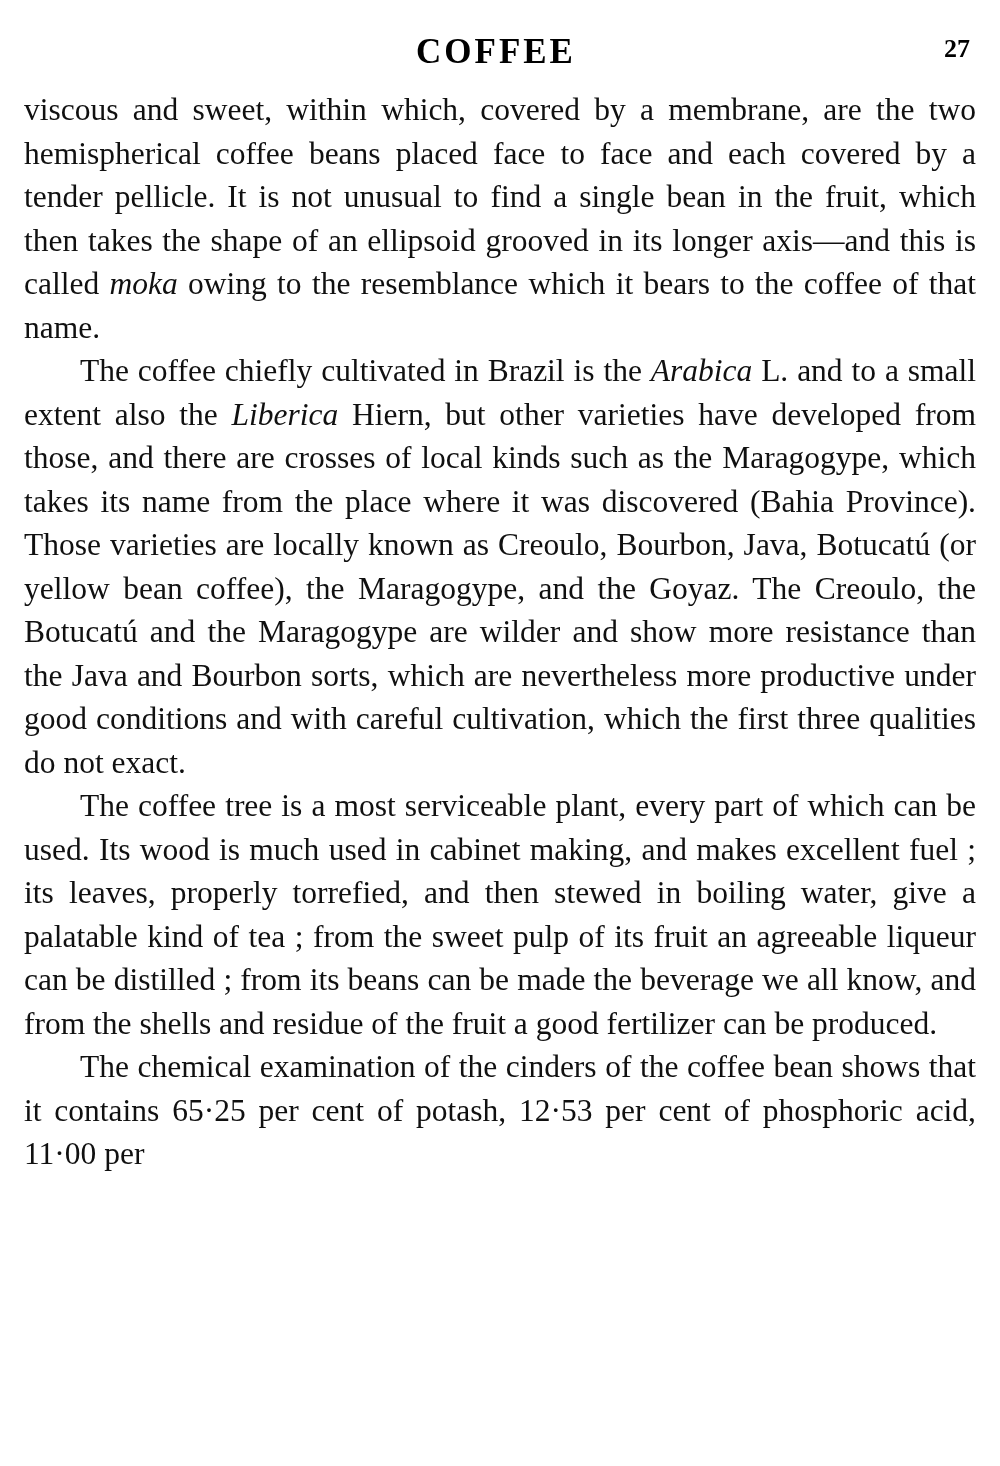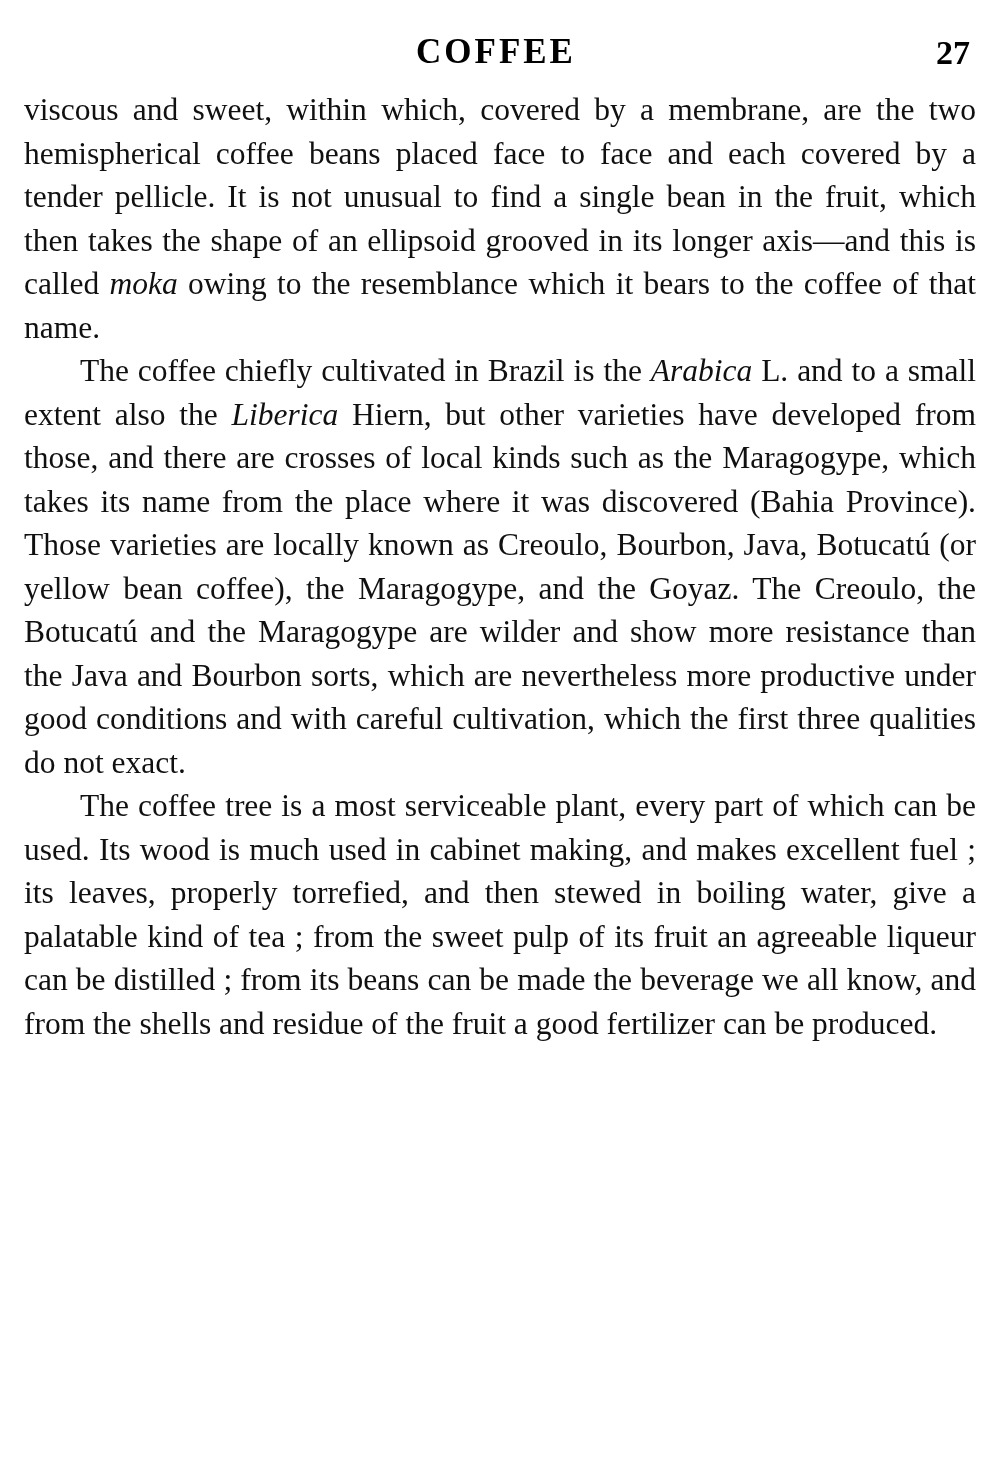--- a/index.html
+++ b/index.html
@@ -34,21 +34,21 @@
     text-align: center;
     font-size: 35px;
     letter-spacing: 3px;
     font-weight: 700;
     color: #000;
   }
   .folio {
     position: absolute;
     right: 6px;
     top: 8px;
-    font-size: 34px;
+    font-size: 26px;
     font-weight: 700;
     color: #000;
   }
   .body-text {
     font-size: 31.5px;
     line-height: 43.5px;
     text-align: justify;
     text-justify: inter-word;
     color: #101010;
     -webkit-hyphens: none;
@@ -71,15 +71,16 @@
 
   <div class="header">
     <div class="running-head">COFFEE</div>
     <div class="folio">27</div>
   </div>
 
   <div class="body-text" id="body-text">
       <p class="no-indent"><span>viscous and sweet, within which, covered by a membrane, are the two hemispherical coffee beans placed face to face and each covered by a tender pellicle.  It is not unusual to find a single bean in the fruit, which then takes the shape of an ellipsoid grooved in its longer axis—and this is called </span><em>moka</em><span> owing to the resemblance which it bears to the coffee of that name.</span></p>
       <p><span>The coffee chiefly cultivated in Brazil is the </span><em>Arabica</em><span> L. and to a small extent also the </span><em>Liberica</em><span> Hiern, but other varieties have developed from those, and there are crosses of local kinds such as the Maragogype, which takes its name from the place where it was discovered (Bahia Province).  Those varieties are locally known as Creoulo, Bourbon, Java, Botucatú (or yellow bean coffee), the Maragogype, and the Goyaz.  The Creoulo, the Botucatú and the Maragogype are wilder and show more resistance than the Java and Bourbon sorts, which are nevertheless more productive under good conditions and with careful cultivation, which the first three qualities do not exact.</span></p>
       <p><span>The coffee tree is a most serviceable plant, every part of which can be used.  Its wood is much used in cabinet making, and makes excellent fuel ;  its leaves, properly torrefied, and then stewed in boiling water, give a palatable kind of tea ;  from the sweet pulp of its fruit an agreeable liqueur can be distilled ;  from its beans can be made the beverage we all know, and from the shells and residue of the fruit a good fertilizer can be produced.</span></p>
+      <p><span>The chemical examination of the cinders of the coffee bean shows that it contains 65·25 per cent of potash, 12·53 per cent of phosphoric acid, 11·00 per</span></p>
     </div>
 
 </div>
 
 </body></html>

